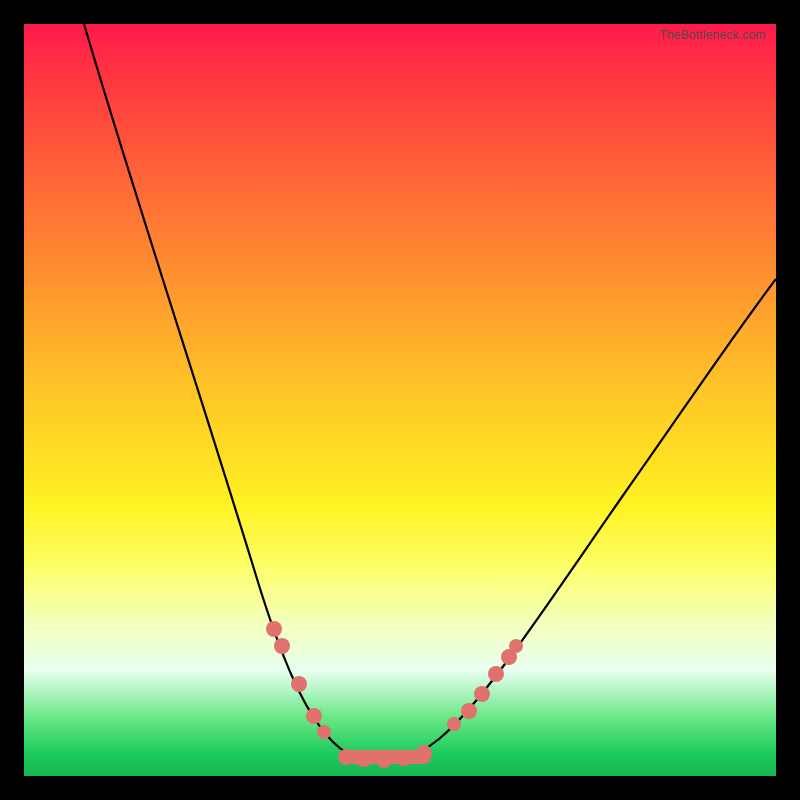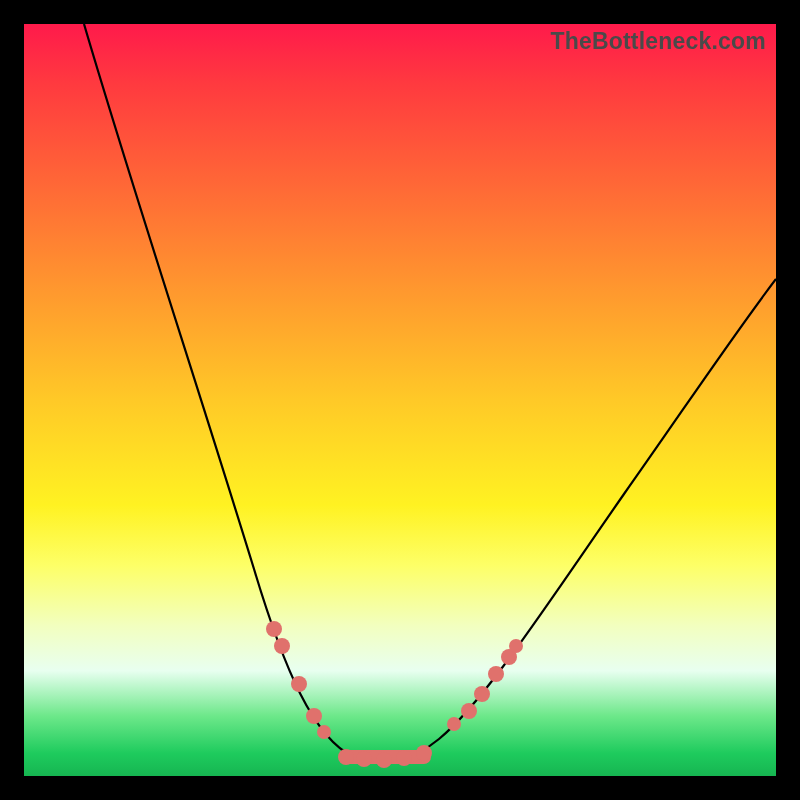--- a/index.html
+++ b/index.html
@@ -29,22 +29,22 @@
       #6de88a 92%,
       #1ecb5d 97%,
       #16b551 100%
     );
   }
   .watermark {
     position: absolute;
     top: 4px;
     right: 10px;
     font-family: Arial, Helvetica, sans-serif;
-    font-size: 23px;
-    font-weight: 700;
+    font-size: 12px;
+    font-weight: 400;
     color: #4a4a4a;
     letter-spacing: 0.2px;
     text-align: right;
   }
   svg.curve {
     position: absolute;
     left: 0; top: 0;
     width: 100%; height: 100%;
   }
   .curve-path {

